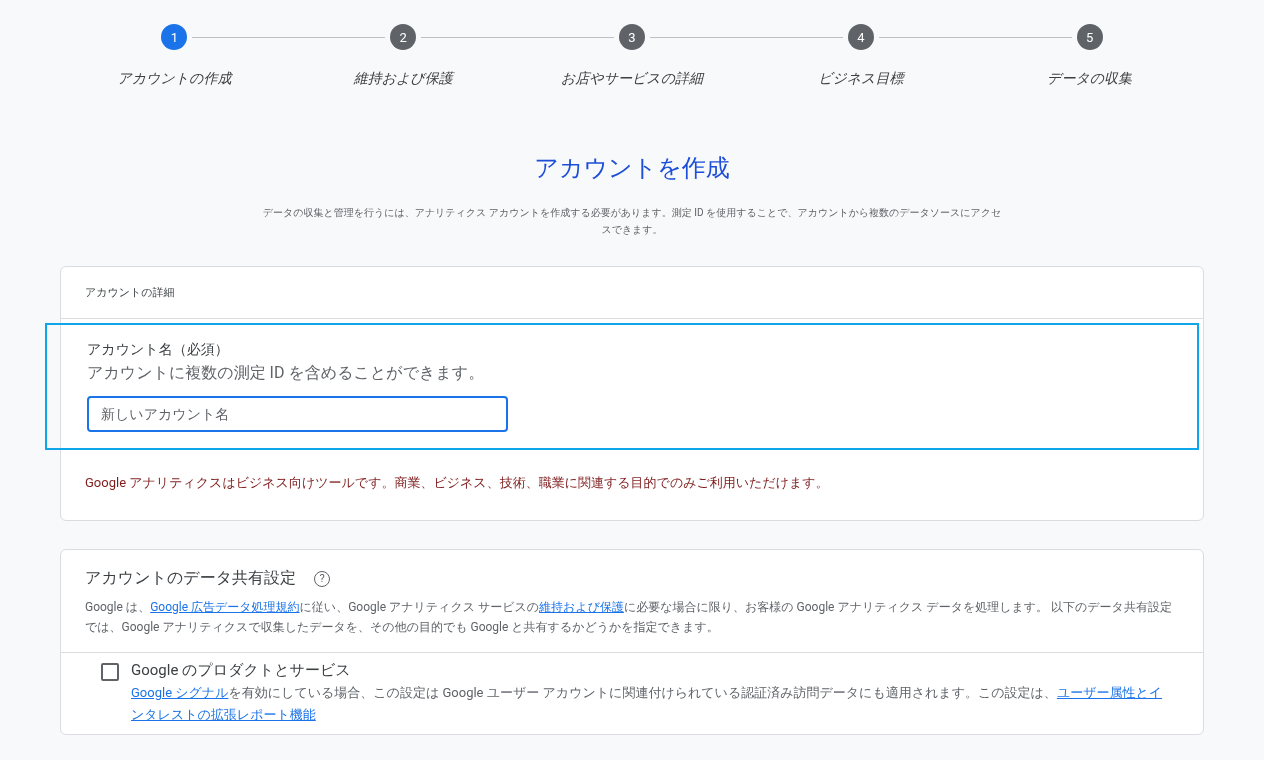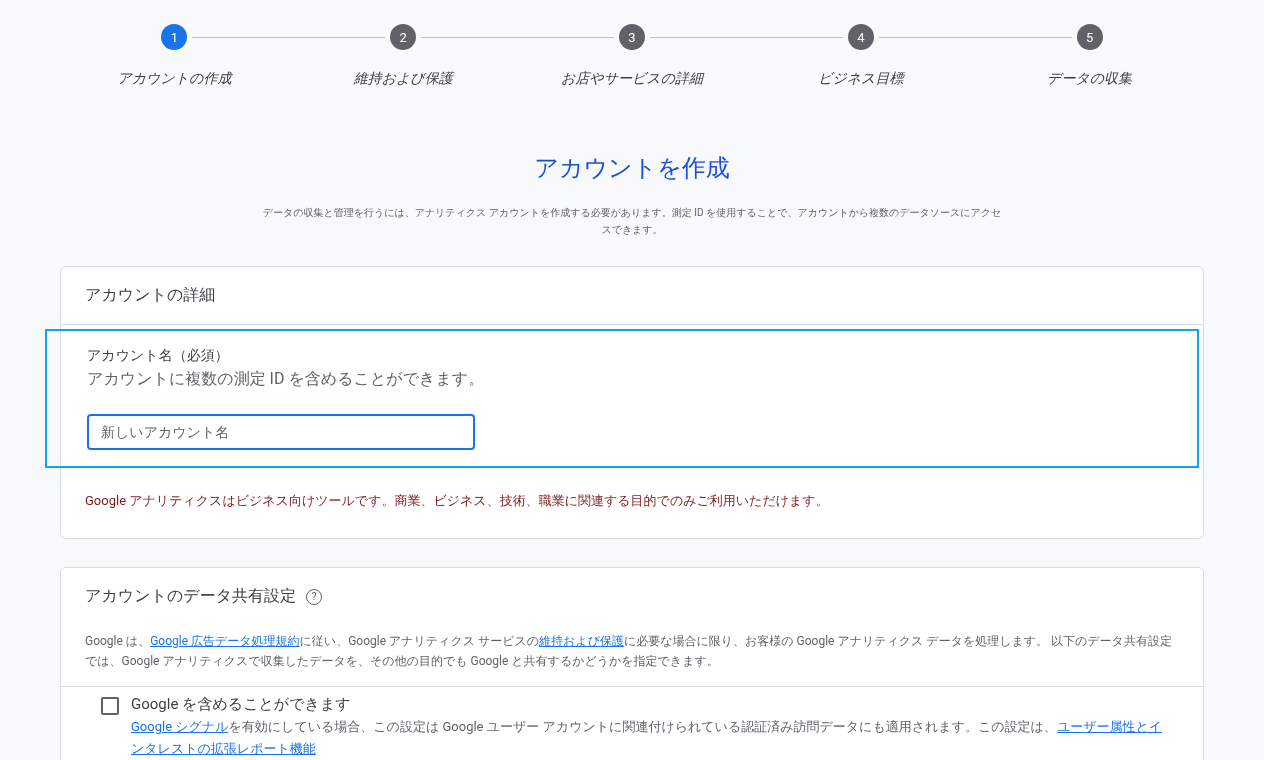--- a/index.html
+++ b/index.html
@@ -67,35 +67,35 @@
   line-height: 1.7;
 }
 .card {
   background: #fff;
   border: 1px solid #dadce0;
   border-radius: 6px;
   margin: 28px 60px 18px;
 }
 .card-header {
   padding: 18px 24px;
-  font-size: 16px;
+  font-size: 11px;
   color: #3c4043;
   border-bottom: 1px solid #dadce0;
 }
 .card-body { padding: 20px 24px 28px; }
 .highlight-box {
   border: 2px solid #0ea5e9;
   margin: -16px -20px 18px -40px;
   padding: 16px 20px 16px 40px;
 }
 .field-label { font-size: 14px; color: #3c4043; }
 .field-hint { font-size: 16px; color: #5f6368; margin-top: 4px; }
 .text-input {
-  margin-top: 24px;
-  width: 388px;
+  margin-top: 12px;
+  width: 421px;
   max-width: 100%;
   padding: 8px 12px;
   font-size: 14px;
   border: 2px solid #1a73e8;
   border-radius: 4px;
   outline: none;
   color: #3c4043;
 }
 .text-input::placeholder { color: #5f6368; }
 .usage-note {
@@ -104,34 +104,33 @@
   margin-top: 24px;
 }
 .card2-header {
   padding: 18px 24px 4px;
 }
 .card2-title {
   font-size: 16px;
   color: #3c4043;
   display: flex;
   align-items: center;
-  gap: 10px;
+  gap: 18px;
 }
 .help-icon {
   width: 16px; height: 16px; border: 1.2px solid #5f6368; border-radius: 50%;
   display: inline-flex; align-items: center; justify-content: center;
   font-size: 11px; color: #5f6368; line-height: 1;
 }
 .policy-text {
   font-size: 12px;
   color: #5f6368;
   line-height: 1.7;
   padding: 4px 24px 14px;
   border-bottom: 1px solid #dadce0;
-  margin-top: 16px;
 }
 .policy-text a, .chk-desc a, .opt-line a { color: #1a73e8; text-decoration: underline; }
 .opt-line {
   font-size: 13px;
   color: #3c4043;
   padding: 18px 24px 8px;
 }
 .checkbox-row {
   display: flex;
   gap: 12px;
@@ -195,19 +194,19 @@
       <span>アカウントのデータ共有設定</span>
       <span class="help-icon">?</span>
     </div>
   </div>
   <div class="policy-text">
     <span>Google は、</span><a href="#">Google 広告データ処理規約</a><span>に従い、Google アナリティクス サービスの</span><a href="#">維持および保護</a><span>に必要な場合に限り、お客様の Google アナリティクス データを処理します。 以下のデータ共有設定では、Google アナリティクスで収集したデータを、その他の目的でも Google と共有するかどうかを指定できます。</span>
   </div>
   <div class="checkbox-row">
     <div class="chk"></div>
     <div class="chk-content">
-      <div class="chk-title">Google を含めることができます</div>
+      <div class="chk-title">Google のプロダクトとサービス</div>
       <div class="chk-desc">
         <a href="#">Google シグナル</a><span>を有効にしている場合、この設定は Google ユーザー アカウントに関連付けられている認証済み訪問データにも適用されます。この設定は、</span><a href="#">ユーザー属性とインタレストの拡張レポート機能</a>
       </div>
     </div>
   </div>
 </div>
 
 </body></html>

